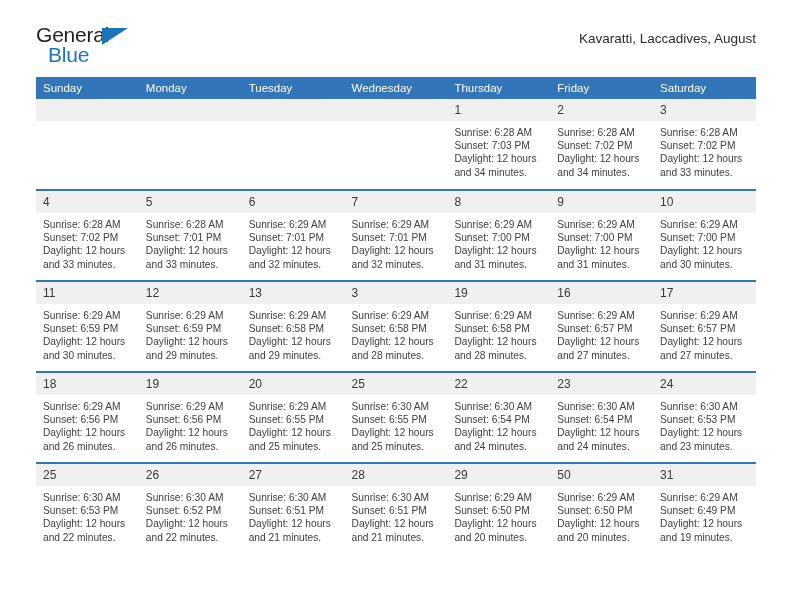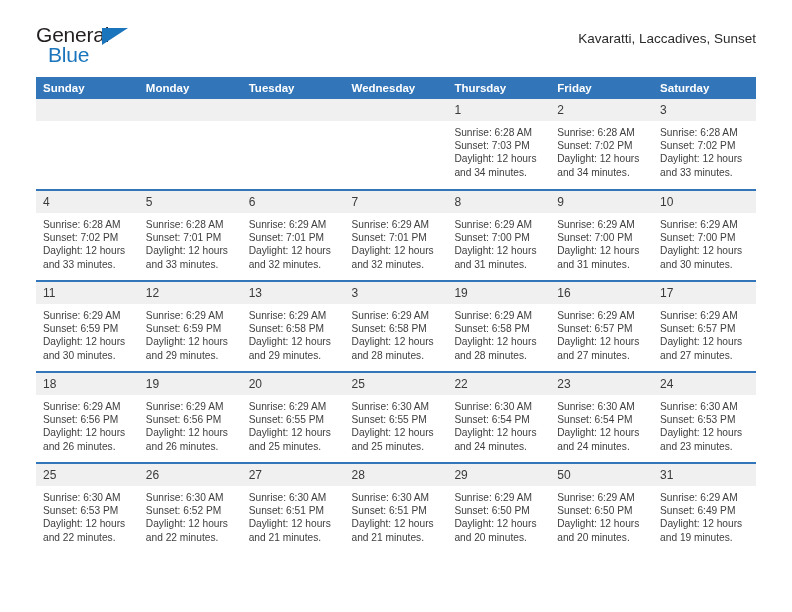--- a/index.html
+++ b/index.html
@@ -82,21 +82,21 @@
     width: 720px;
     border-collapse: collapse;
     table-layout: fixed;
     margin-top: 9px;
   }
 
   .calendar thead th {
     background: #3275b8;
     color: #ffffff;
     font-size: 11.5px;
-    font-weight: bold;
+    font-weight: normal;
     text-align: left;
     padding: 5px 0 5px 7px;
     height: 21px;
     line-height: 12px;
   }
 
   .week-row > td {
     vertical-align: top;
     padding: 0;
     border-top: 2px solid #3275b8;
@@ -129,21 +129,21 @@
 
   <div class="header">
 
     <div class="logo">
       <span class="logo-general">General</span>
       <span class="logo-tri"></span>
       <span class="logo-blue">Blue</span>
     </div>
 
     <div class="titles">
-      <div class="cal-subtitle">Kavaratti, Laccadives, Sunset</div>
+      <div class="cal-subtitle">Kavaratti, Laccadives, August</div>
     </div>
 
   </div>
 
   <table class="calendar">
     <thead>
       <tr id="weekday-row">
           <th>Sunday</th>
           <th>Monday</th>
           <th>Tuesday</th>

